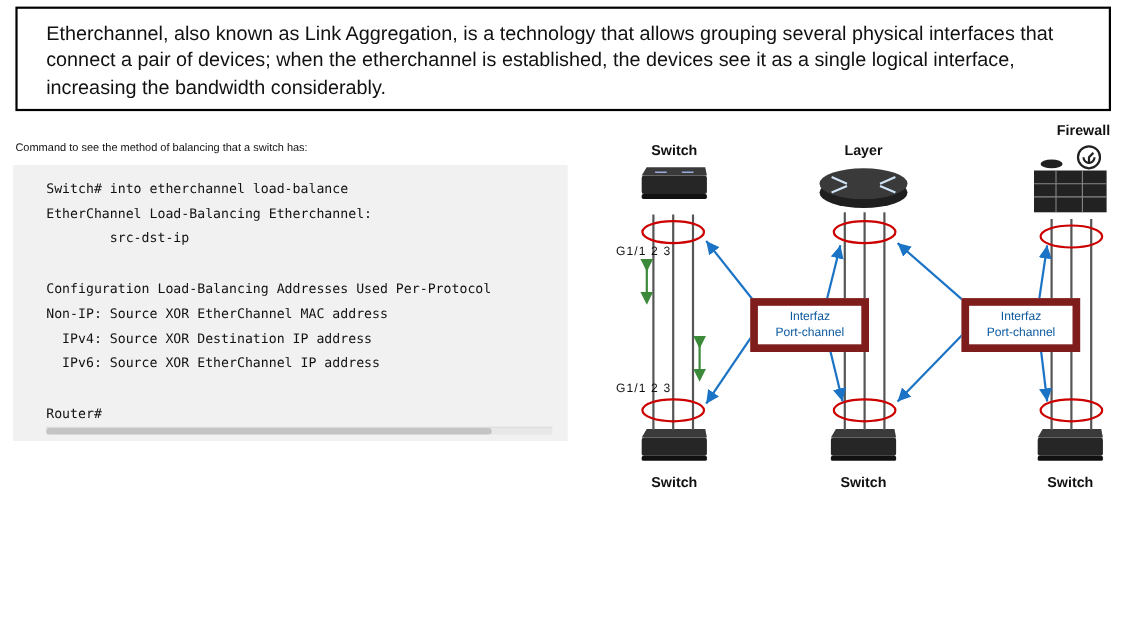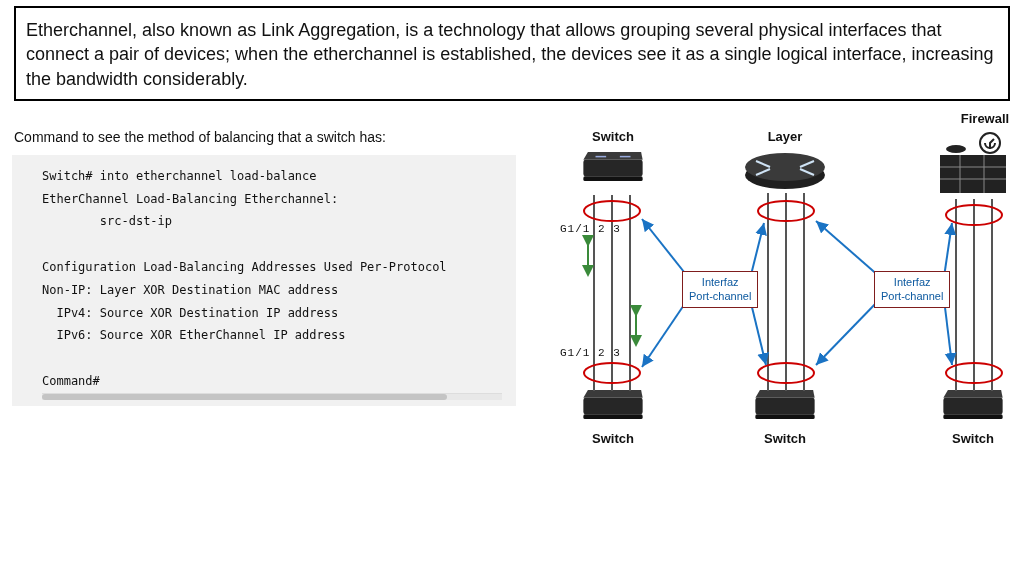--- a/index.html
+++ b/index.html
@@ -8,38 +8,38 @@
     width: 1024px;
     height: 576px;
     background: #ffffff;
     font-family: "Segoe UI", "Helvetica Neue", Arial, sans-serif;
     color: #111;
     overflow: hidden;
   }
   .definition-box {
     border: 2px solid #000;
     margin: 6px 14px 10px 14px;
-    padding: 6px 10px;
+    padding: 6px 26px;
     font-size: 18px;
     line-height: 1.35;
   }
   .definition-box p { margin: 4px 0 18px 0; }
   .definition-box p:last-child { margin-bottom: 2px; }
 
   .lower {
     display: flex;
     flex-direction: row;
     padding: 0 6px;
   }
   .left-col {
     flex: 0 0 500px;
     padding-left: 6px;
   }
   .caption {
-    font-size: 14px;
+    font-size: 10px;
     margin: 18px 0 10px 2px;
   }
   .terminal {
     background: #f1f1f1;
     font-family: "Courier New", Courier, monospace;
     font-size: 12px;
     padding: 10px 14px 6px 30px;
     line-height: 1.9;
     position: relative;
     width: 460px;
@@ -75,31 +75,31 @@
     width: 90px;
   }
   .device {
     position: absolute;
     width: 86px;
     height: 38px;
   }
   .port-label {
     position: absolute;
     font-size: 11px;
-    font-family: Liberation Mono, monospace;
+    font-family: Liberation Sans, sans-serif;
     letter-spacing: 1px;
   }
   .callout {
     position: absolute;
-    border: 1px solid #7f1d1d;
+    border: 7px solid #7f1d1d;
     color: #0e5aa0;
     background: #fff;
     font-size: 11px;
     line-height: 1.25;
-    padding: 4px 6px;
+    padding: 4px 16px;
     text-align: center;
   }
   svg .pipe { stroke:#555; stroke-width:2; fill:none; }
   svg .ring { stroke:#c00; stroke-width:2; fill:none; }
   svg .arrow { stroke:#1a73c4; stroke-width:2; fill:none; marker-end:url(#ah); }
   svg .arrowg { stroke:#3a8a3a; stroke-width:2; fill:none; marker-end:url(#ahg); marker-start:url(#ahg);}
 </style>
 </head>
 <body>
 
@@ -110,25 +110,25 @@
 <div class="lower">
 
   <div class="left-col">
     <div class="caption">Command to see the method of balancing that a switch has:</div>
     <div class="terminal">
 <pre><span>Switch# into etherchannel load-balance</span>
 <span>EtherChannel Load-Balancing Etherchannel:</span>
 <span>        src-dst-ip</span>
 <span></span>
 <span>Configuration Load-Balancing Addresses Used Per-Protocol</span>
-<span>Non-IP: Layer XOR Destination MAC address</span>
+<span>Non-IP: Source XOR EtherChannel MAC address</span>
 <span>  IPv4: Source XOR Destination IP address</span>
 <span>  IPv6: Source XOR EtherChannel IP address</span>
 <span></span>
-<span>Command#</span></pre>
+<span>Router#</span></pre>
       <div class="terminal-scroll">
         <div class="thumb"></div>
       </div>
     </div>
   </div>
 
   <div class="right-col">
     <div class="diagram-stage">
 
       <div class="dev-label" style="left:48px; top:18px;">Switch</div>

